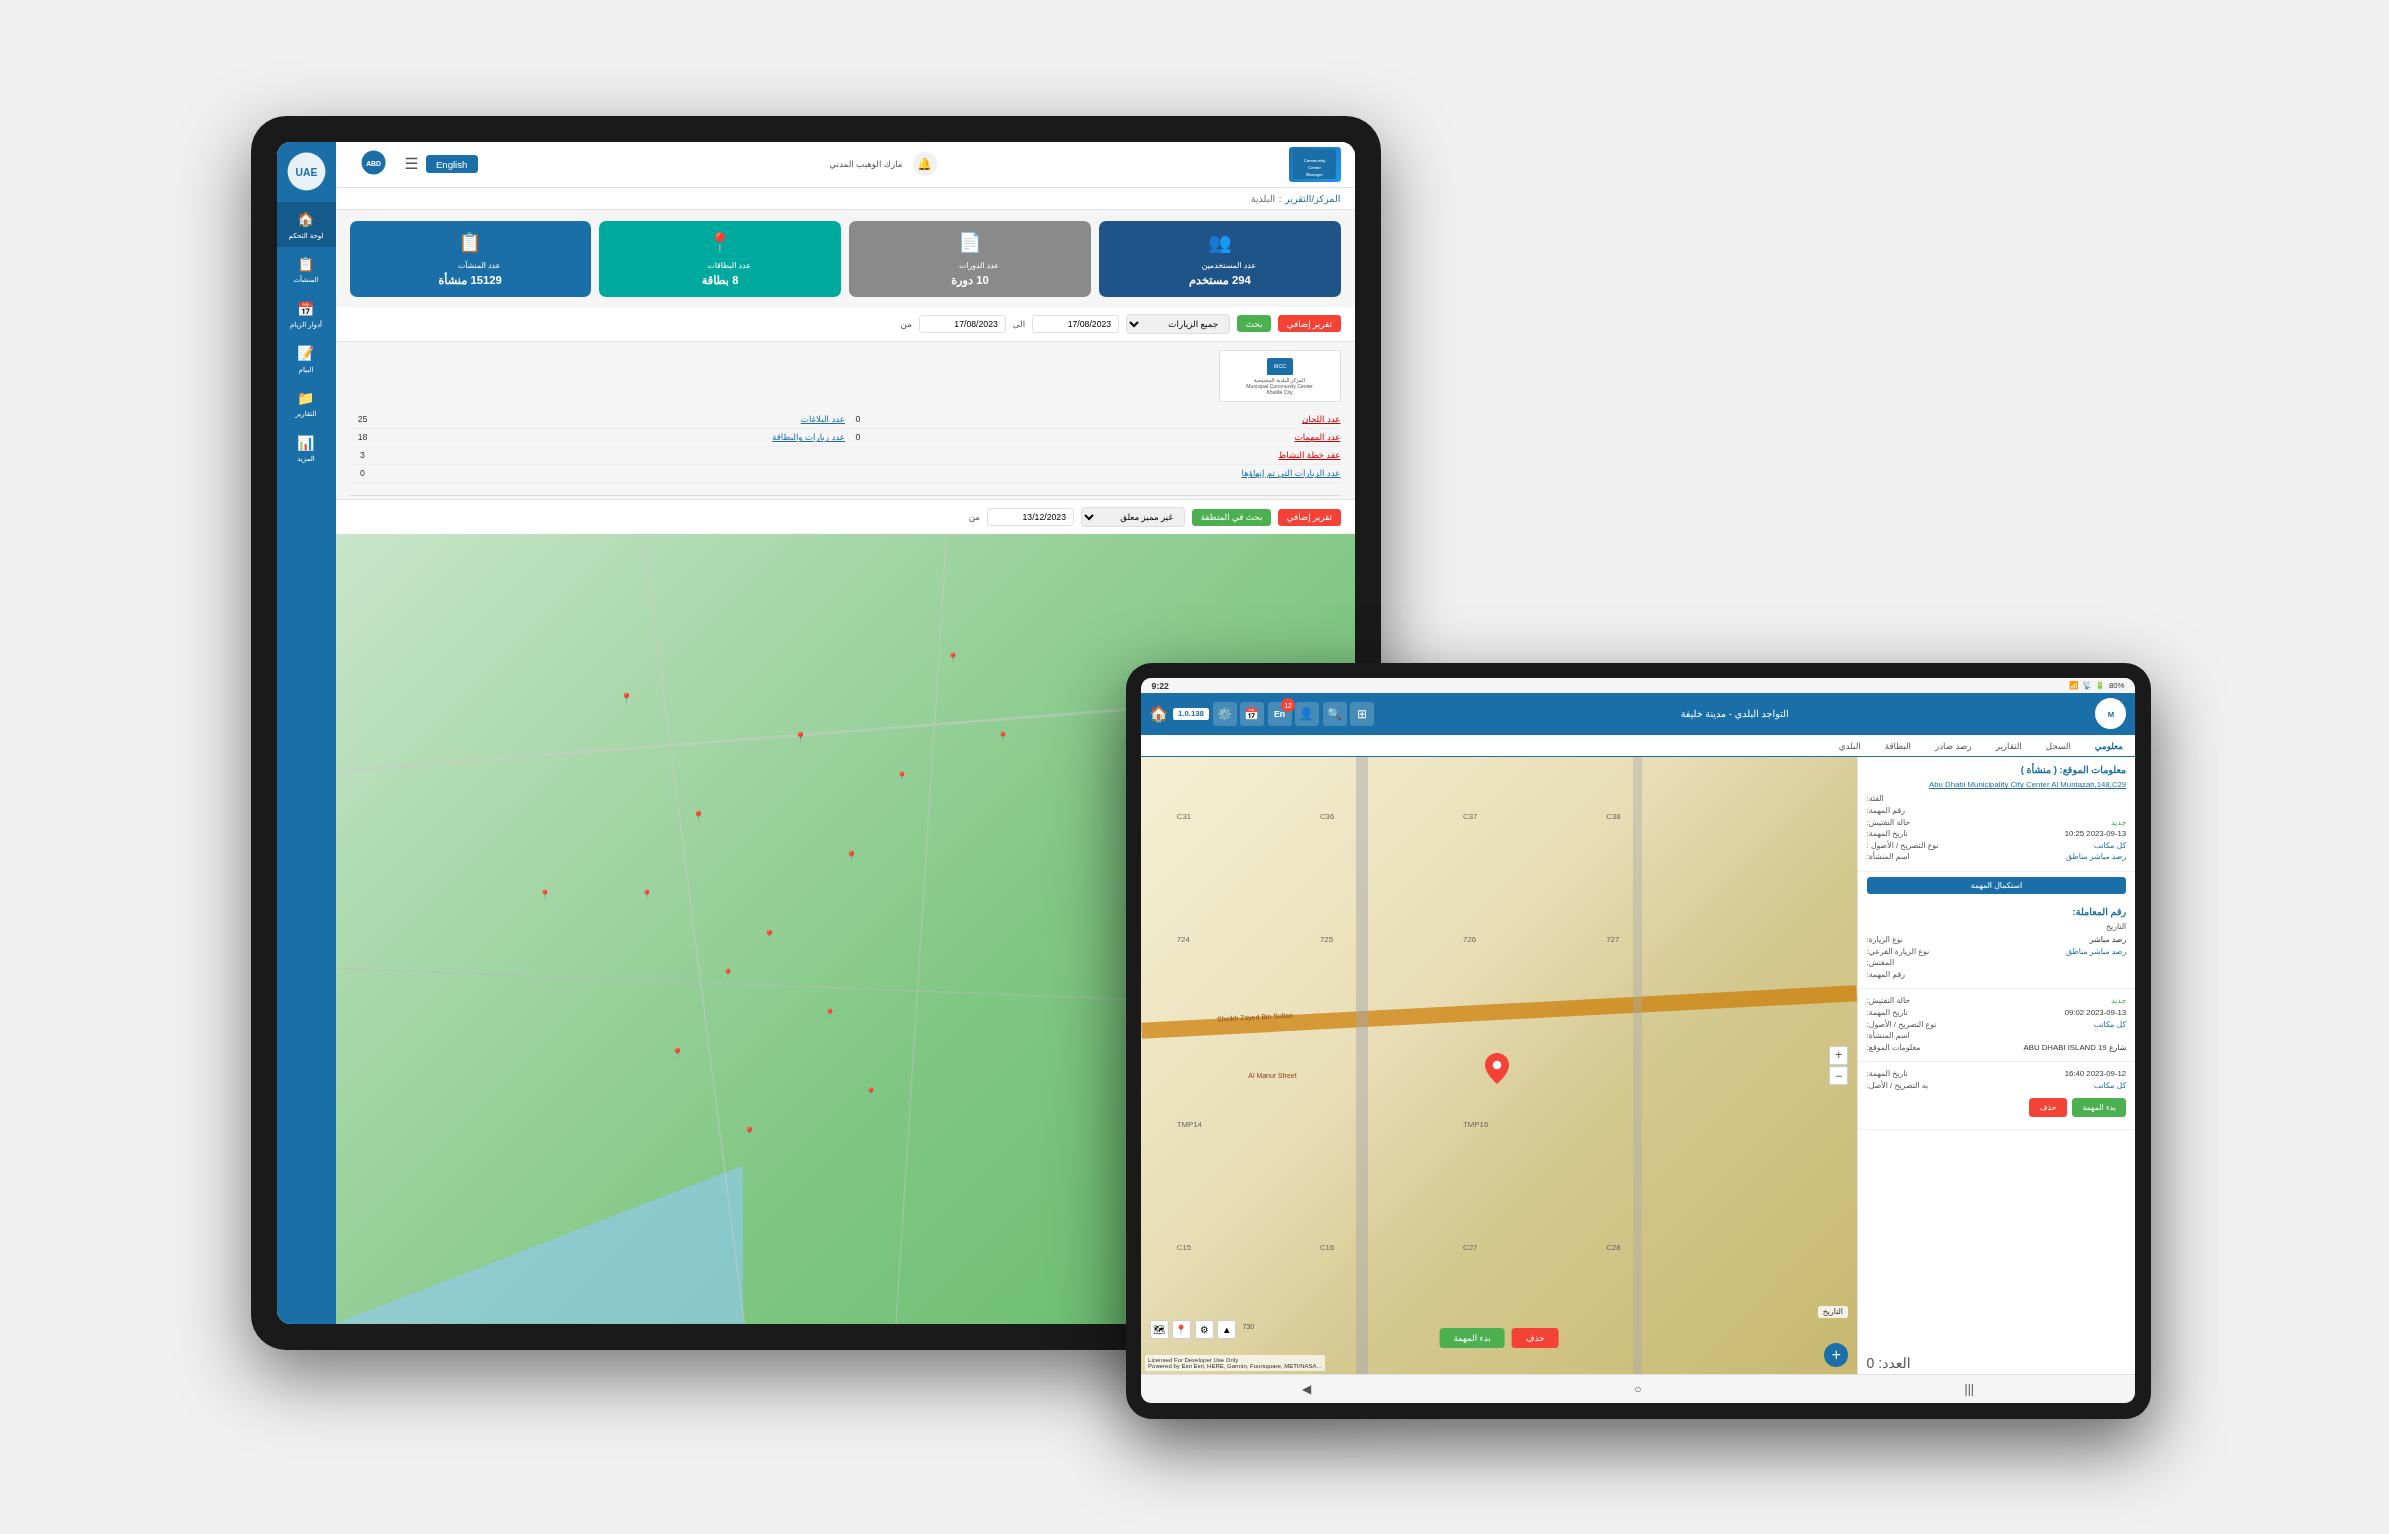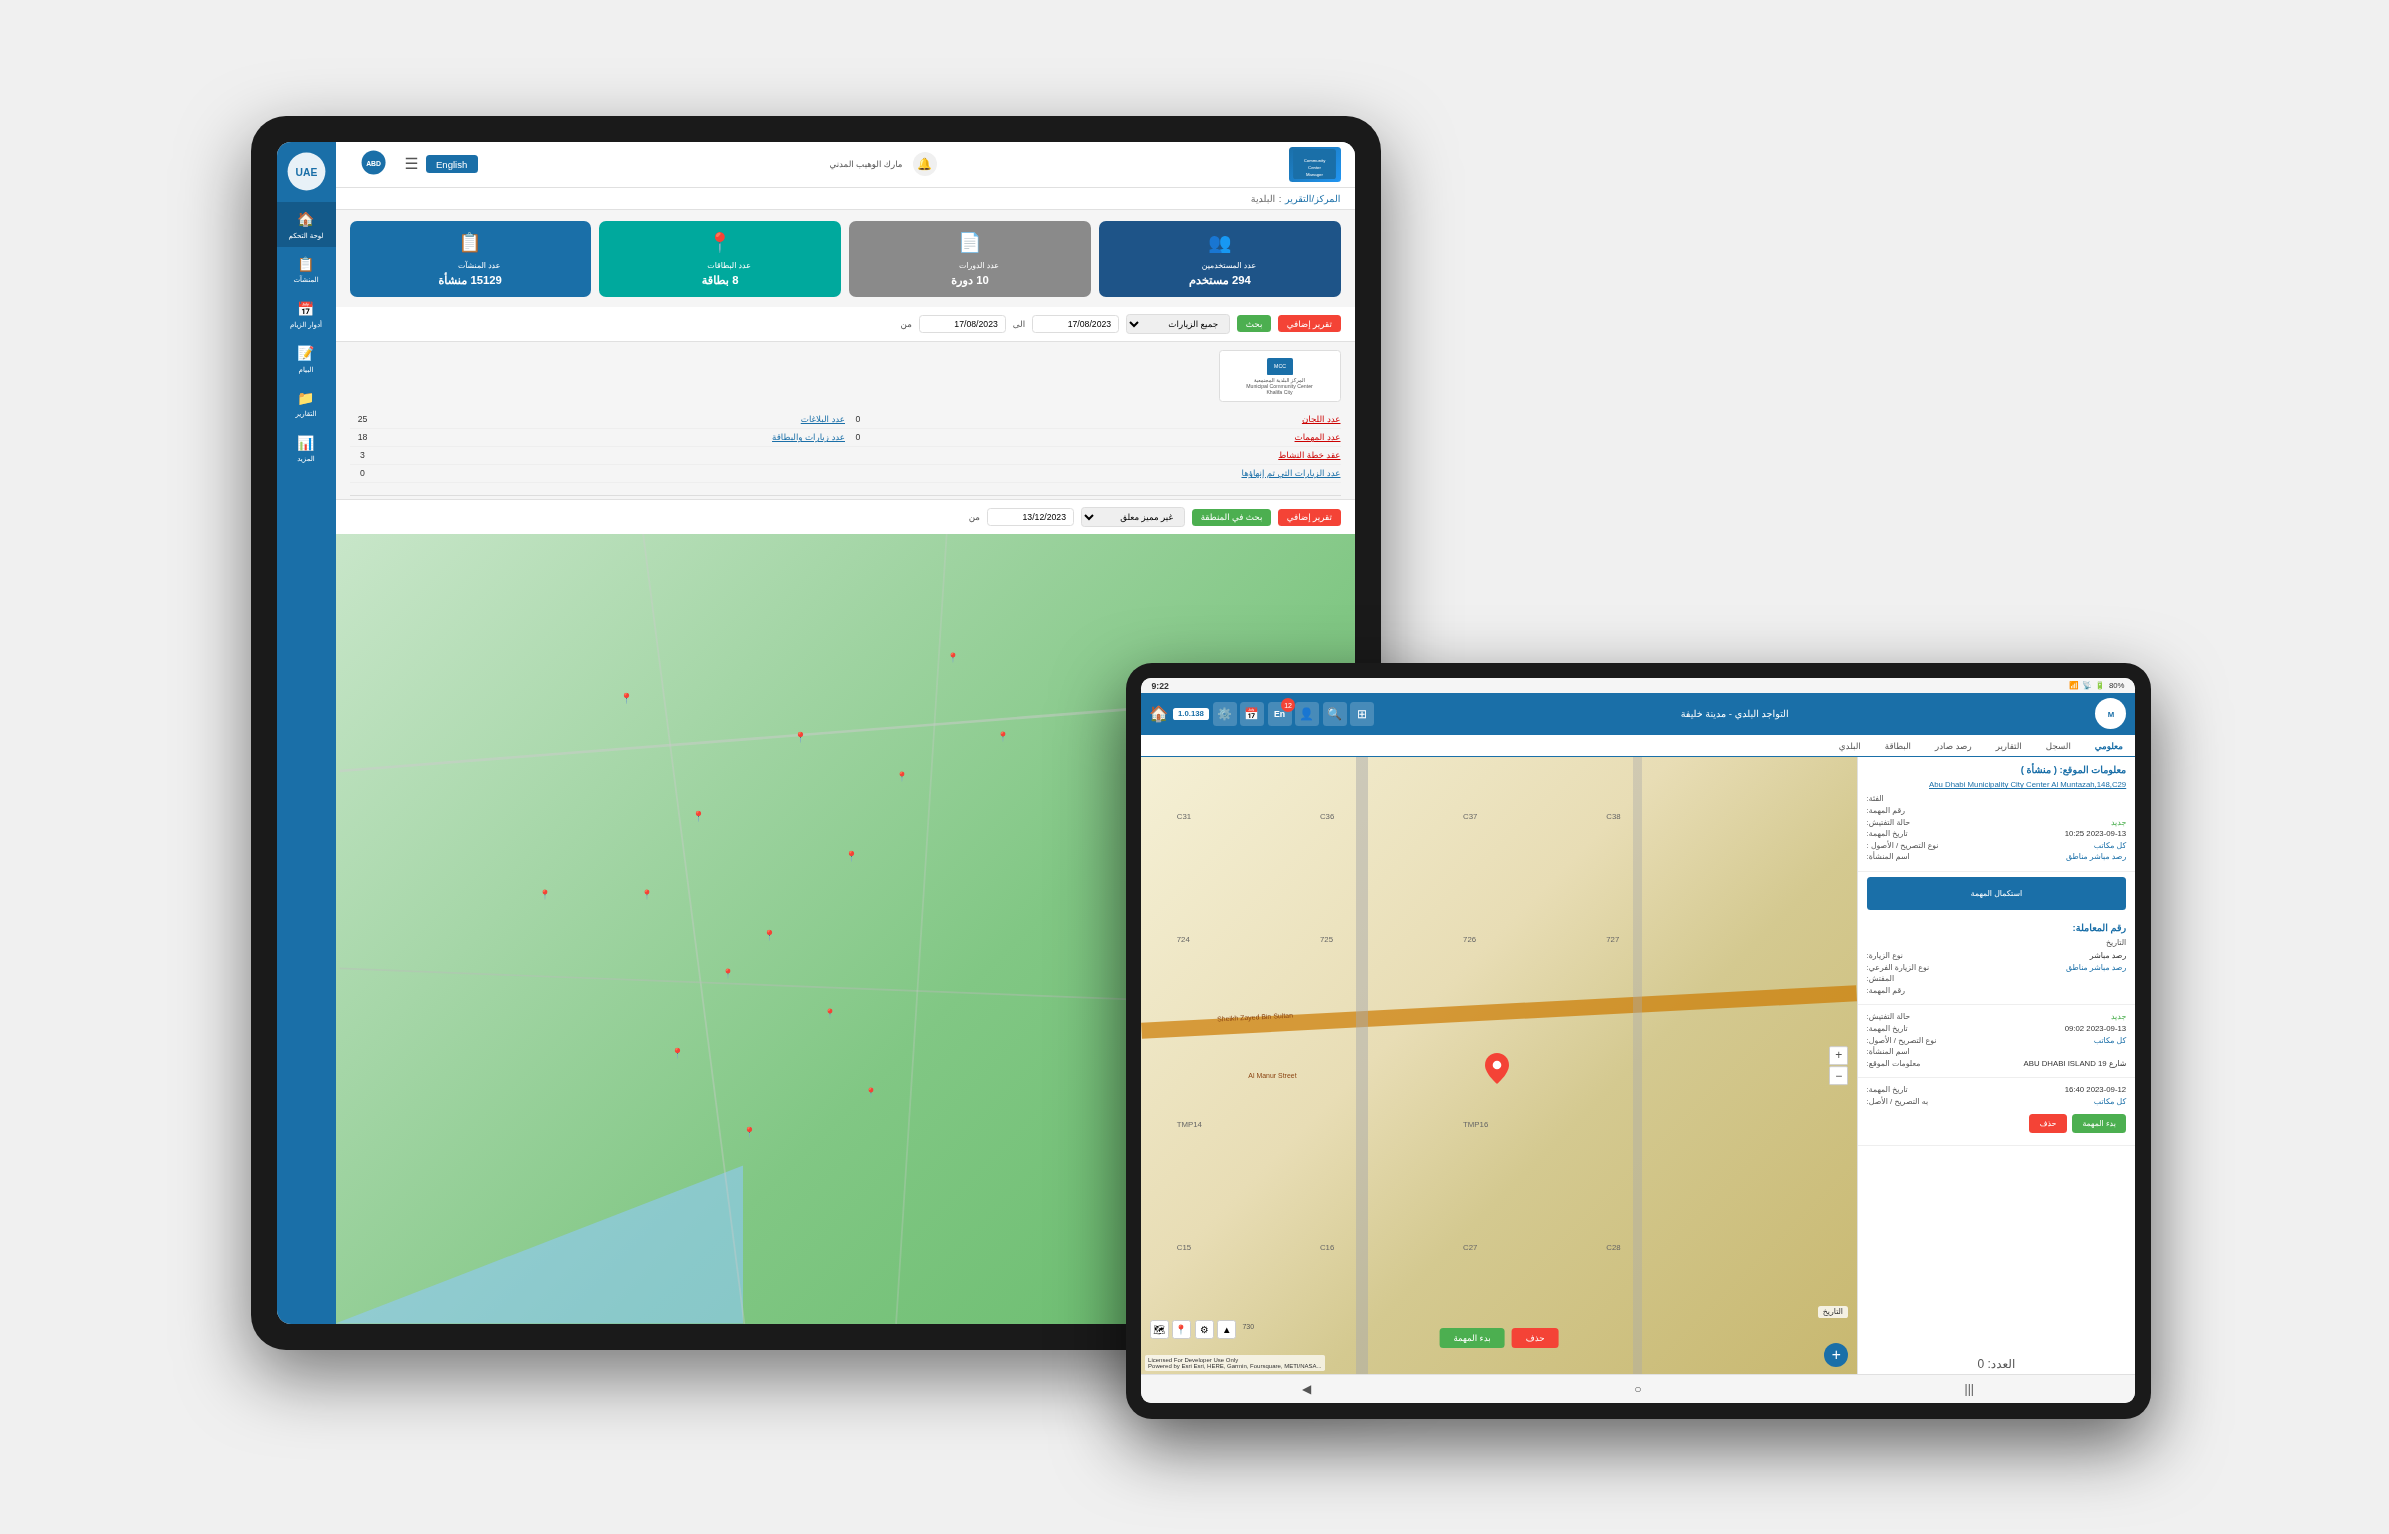--- a/index.html
+++ b/index.html
@@ -701,21 +701,21 @@
       gap: 5.2px;
       padding: 5.2px 8.7px;
       direction: rtl;
     }
 
     .btn-complete {
       flex: 1;
       background: #1a6fa8;
       color: white;
       border: none;
-      padding: 12px;
+      padding: 4px;
       border-radius: 3.5px;
       font-size: 7.8px;
       cursor: pointer;
     }
 
     .btn-delete-small {
       background: #f44336;
       color: white;
       border: none;
       padding: 5.2px 10.4px;
@@ -733,24 +733,24 @@
       font-size: 7.8px;
       cursor: pointer;
     }
 
     .panel-scroll {
       flex: 1;
       overflow-y: auto;
     }
 
     .panel-selected-count {
-      font-size: 12px;
+      font-size: 14px;
       color: #555;
       padding: 3.5px 8.7px;
-      text-align: center;
+      text-align: left;
     }
 
     
     .bottom-nav {
       background: #f5f5f5;
       padding: 5.2px 0;
       display: flex;
       justify-content: space-around;
       border-top: 0.9px solid #e0e0e0;
     }

